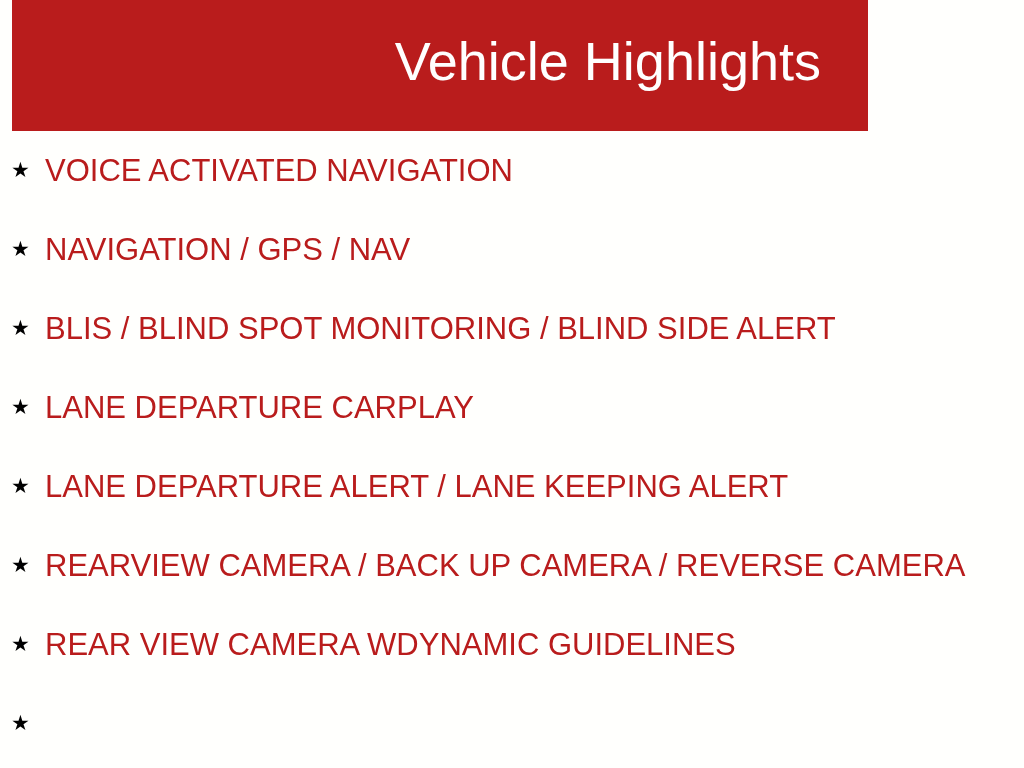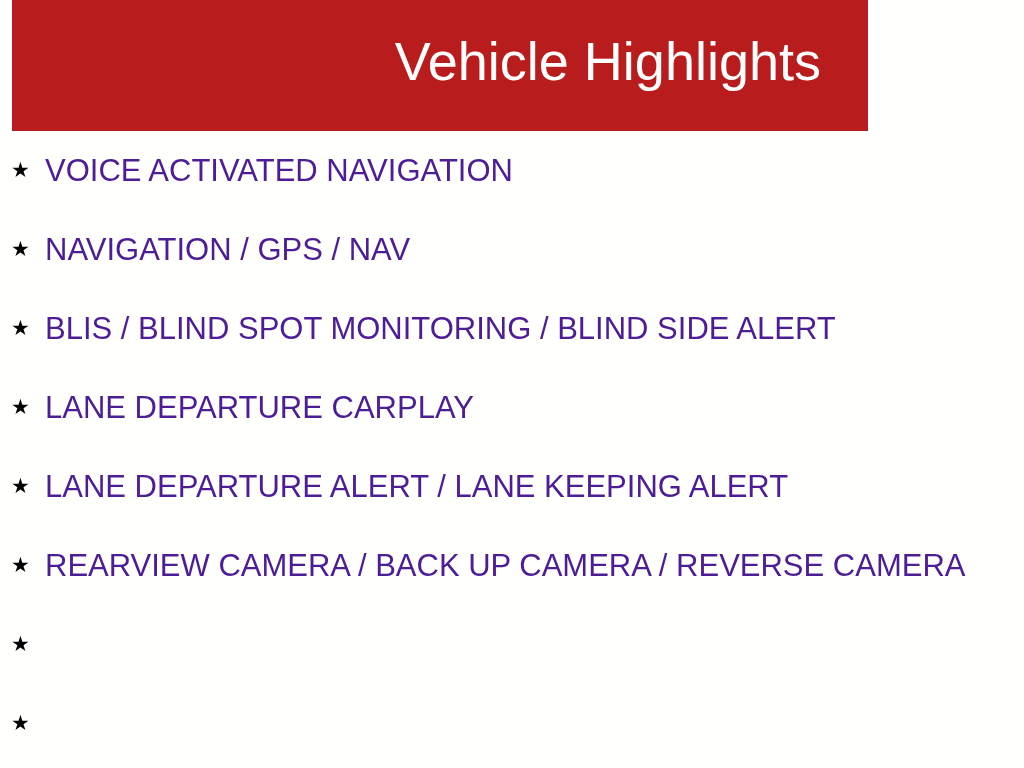--- a/index.html
+++ b/index.html
@@ -67,21 +67,21 @@
     width: 17px;
     color: #000000;
     font-family: "DejaVu Sans", sans-serif;
     font-size: 21px;
     line-height: 21px;
     text-align: center;
     flex: 0 0 auto;
   }
   .item-label {
     margin-left: 17px;
-    color: #4c1d95;
+    color: #b91c1c;
     font-family: "Liberation Sans", sans-serif;
     font-size: 31px;
     font-weight: 400;
     line-height: 34px;
     white-space: nowrap;
   }
 </style>
 </head>
 <body>
 
@@ -118,20 +118,21 @@
       <span class="item-label">LANE DEPARTURE ALERT / LANE KEEPING ALERT</span>
     </li>
 
     <li class="highlight-item">
       <span class="bullet-star">★</span>
       <span class="item-label">REARVIEW CAMERA / BACK UP CAMERA / REVERSE CAMERA</span>
     </li>
 
     <li class="highlight-item">
       <span class="bullet-star">★</span>
+      <span class="item-label">REAR VIEW CAMERA WDYNAMIC GUIDELINES</span>
     </li>
 
     <li class="highlight-item">
       <span class="bullet-star">★</span>
     </li>
 
   </ul>
 </div>
 
 </body></html>

